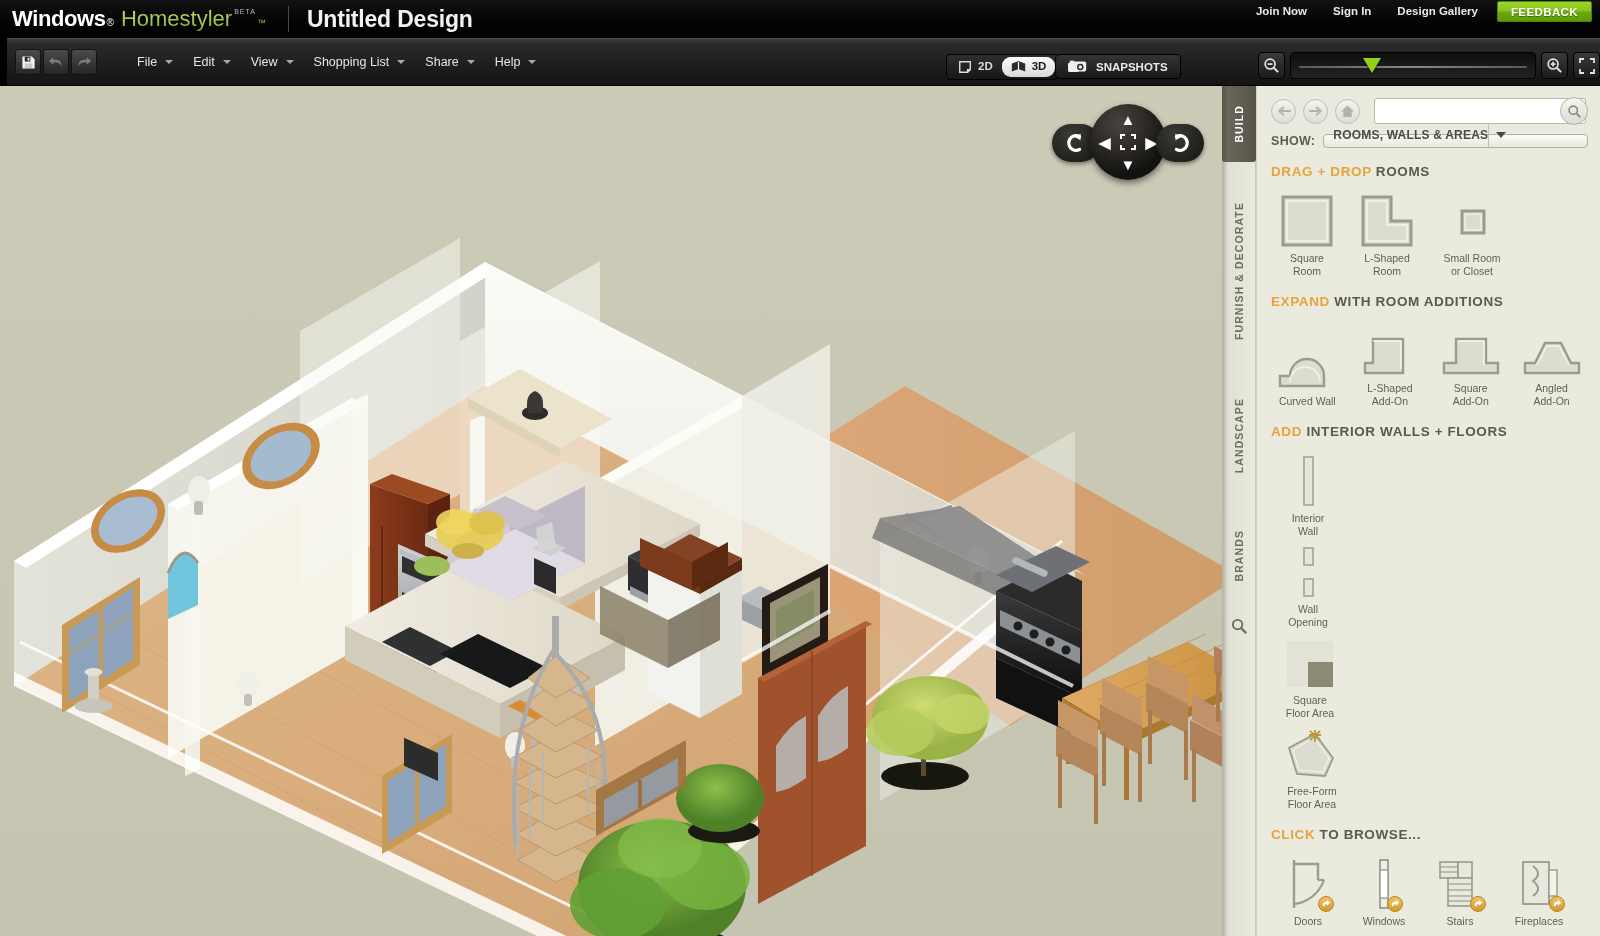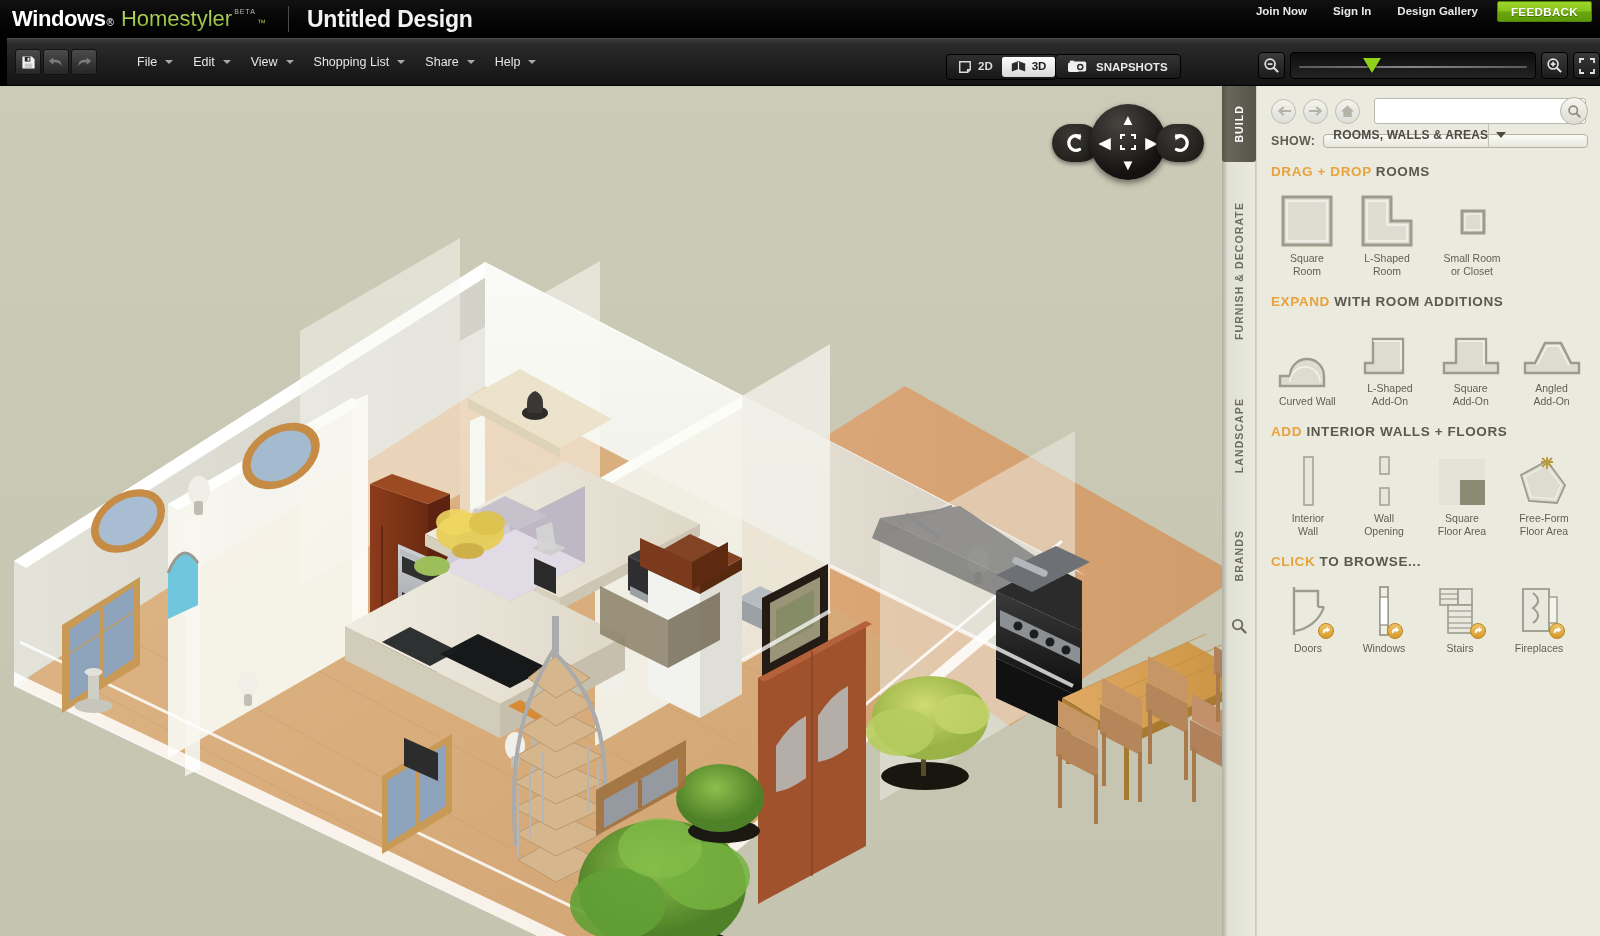--- a/index.html
+++ b/index.html
@@ -57,21 +57,21 @@
   .menu-item .caret{ margin-left:8px; width:0;height:0;
     border-left:4px solid transparent;border-right:4px solid transparent;
     border-top:4px solid #a8a8a8; }
 
   .view-toggle{ position:absolute; left:946px; top:54px; display:flex;
     background:linear-gradient(to bottom,#2f2f2f,#161616);
     border:1px solid #000; border-radius:4px; padding:2px; }
   .vt-btn{ display:flex; gap:6px; padding:3px 9px; border-radius:3px;
     color:#ddd; font-size:11.5px; font-weight:bold; cursor:pointer; }
   .vt-btn.active{ background:linear-gradient(to bottom,#fdfdfd,#d9d9d9); color:#1b1b1b;
-    box-shadow:inset 0 1px 0 #fff; }
+    box-shadow:inset 0 1px 0 #fff;border-radius:9px; }
 
   .snapshots{ position:absolute; left:1055px; top:54px; display:flex; align-items:center; gap:8px;
     padding:4px 12px; border-radius:4px; color:#e8e8e8; font-size:11.5px; font-weight:bold;
     background:linear-gradient(to bottom,#343434,#1a1a1a); border:1px solid #000; cursor:pointer; }
 
   .layers{ position:absolute; left:1176px; top:54px; display:flex; align-items:center; gap:25px;
     padding:4px 10px; border-radius:4px; color:#e8e8e8; font-size:11.5px;
     background:linear-gradient(to bottom,#343434,#1a1a1a); border:1px solid #000; cursor:pointer;margin-top:32px; }
   .layers .caret{ width:0;height:0;border-left:4px solid transparent;border-right:4px solid transparent;
     border-top:4px solid #a8a8a8; margin-left:3px;}
@@ -861,21 +861,21 @@
 Add-On</div>
       </div>
     </div>
   </div>
 
   <div class="section">
     <div class="sec-title">
       <span class="accent">ADD</span>
       <span>INTERIOR WALLS + FLOORS</span>
     </div>
-    <div class="items" style="gap:2px;">
+    <div class="items" style="gap:2px;flex-direction:column;">
       <div class="item" style="width:74px;">
         <div class="thumb">
           <svg width="40" height="52" viewBox="0 0 40 52">
             <rect x="16" y="2" width="9" height="48" fill="#e6e6dc" stroke="#a4a494" stroke-width="1.6"></rect>
           </svg>
         </div>
         <div class="cap" style="white-space:pre-line;">Interior
 Wall</div>
       </div>
       <div class="item" style="width:74px;">

